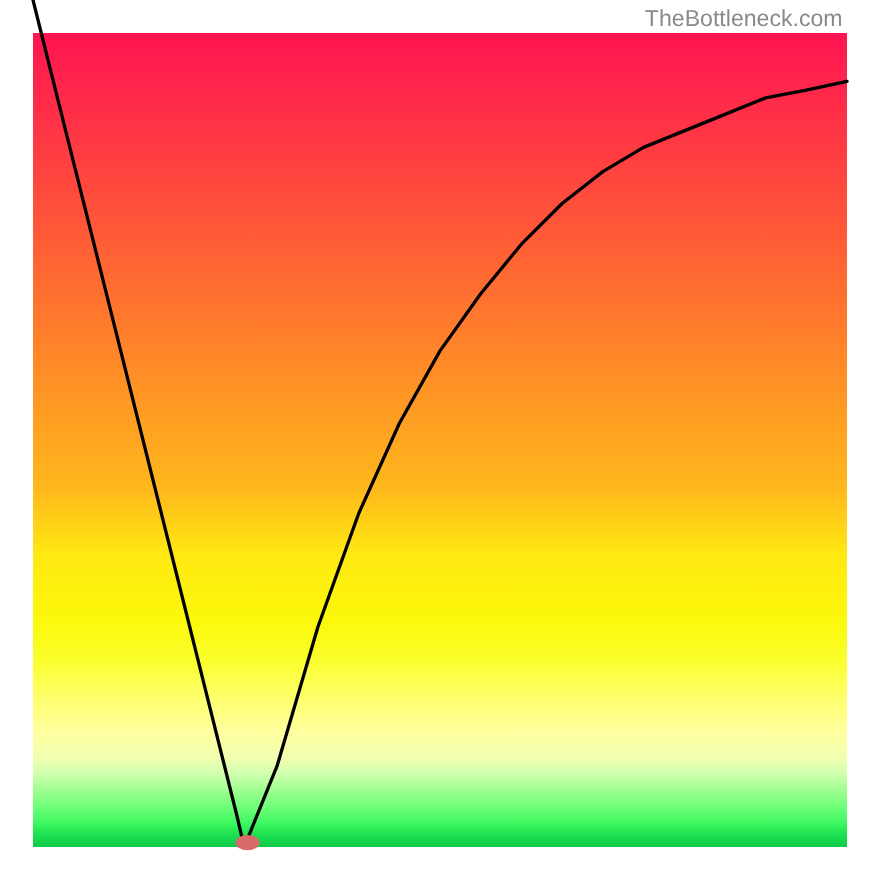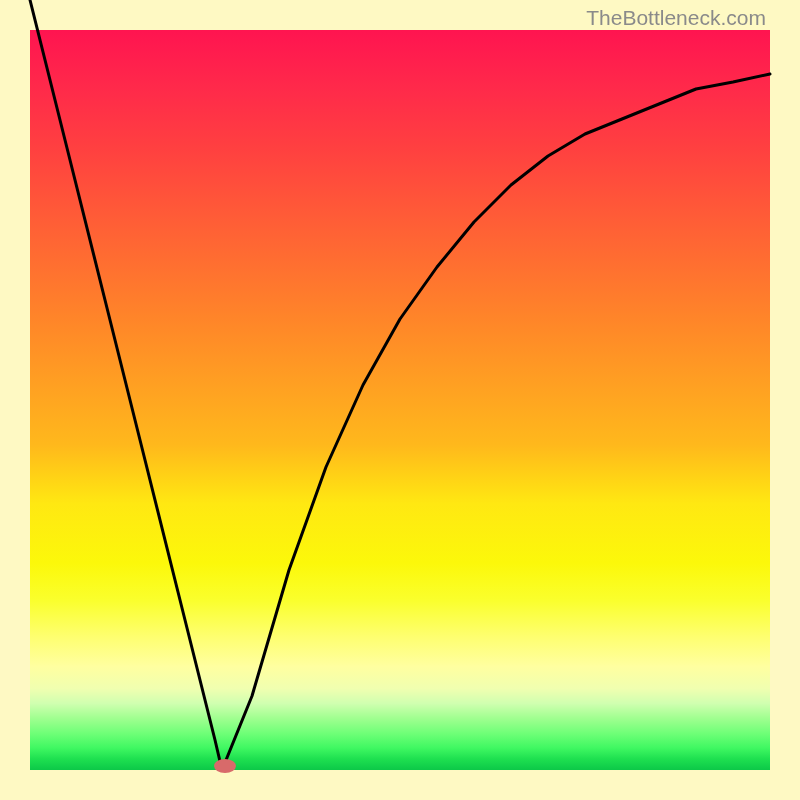--- a/index.html
+++ b/index.html
@@ -1,20 +1,20 @@
 <!DOCTYPE html>
 <html><head>
 <meta charset="utf-8">
 <style>
   * { margin: 0; padding: 0; box-sizing: border-box; }
   html, body { width: 800px; height: 800px; overflow: hidden; background: #000; }
   .frame {
     width: 800px;
     height: 800px;
-    background: #fef9c3;
+    background: #ffffff;
     position: relative;
   }
   .plot-area {
     position: absolute;
     left: 30px;
     top: 30px;
     width: 740px;
     height: 740px;
     background: linear-gradient(to bottom,
       #ff1450 0%,

